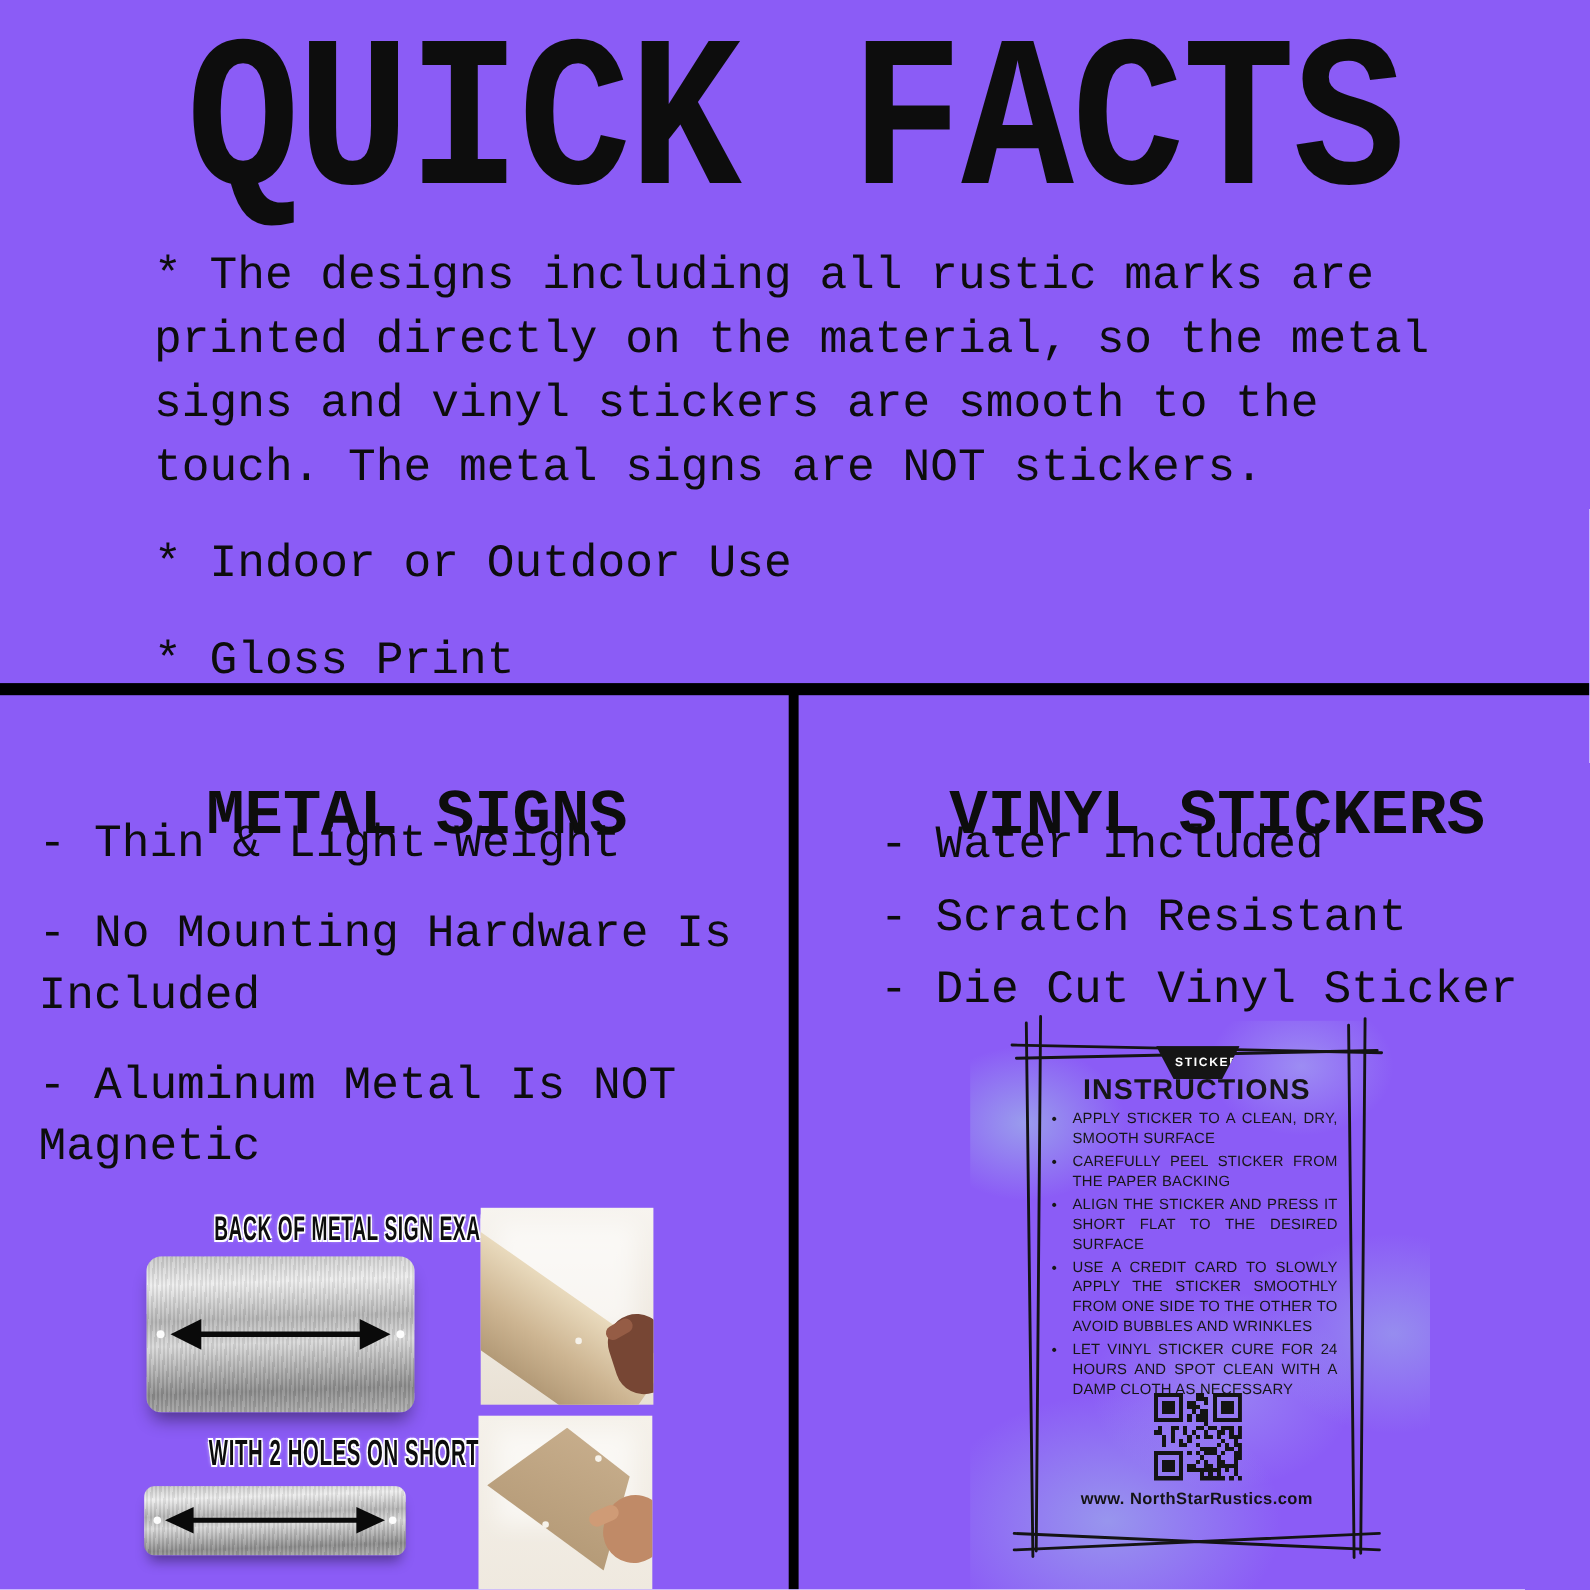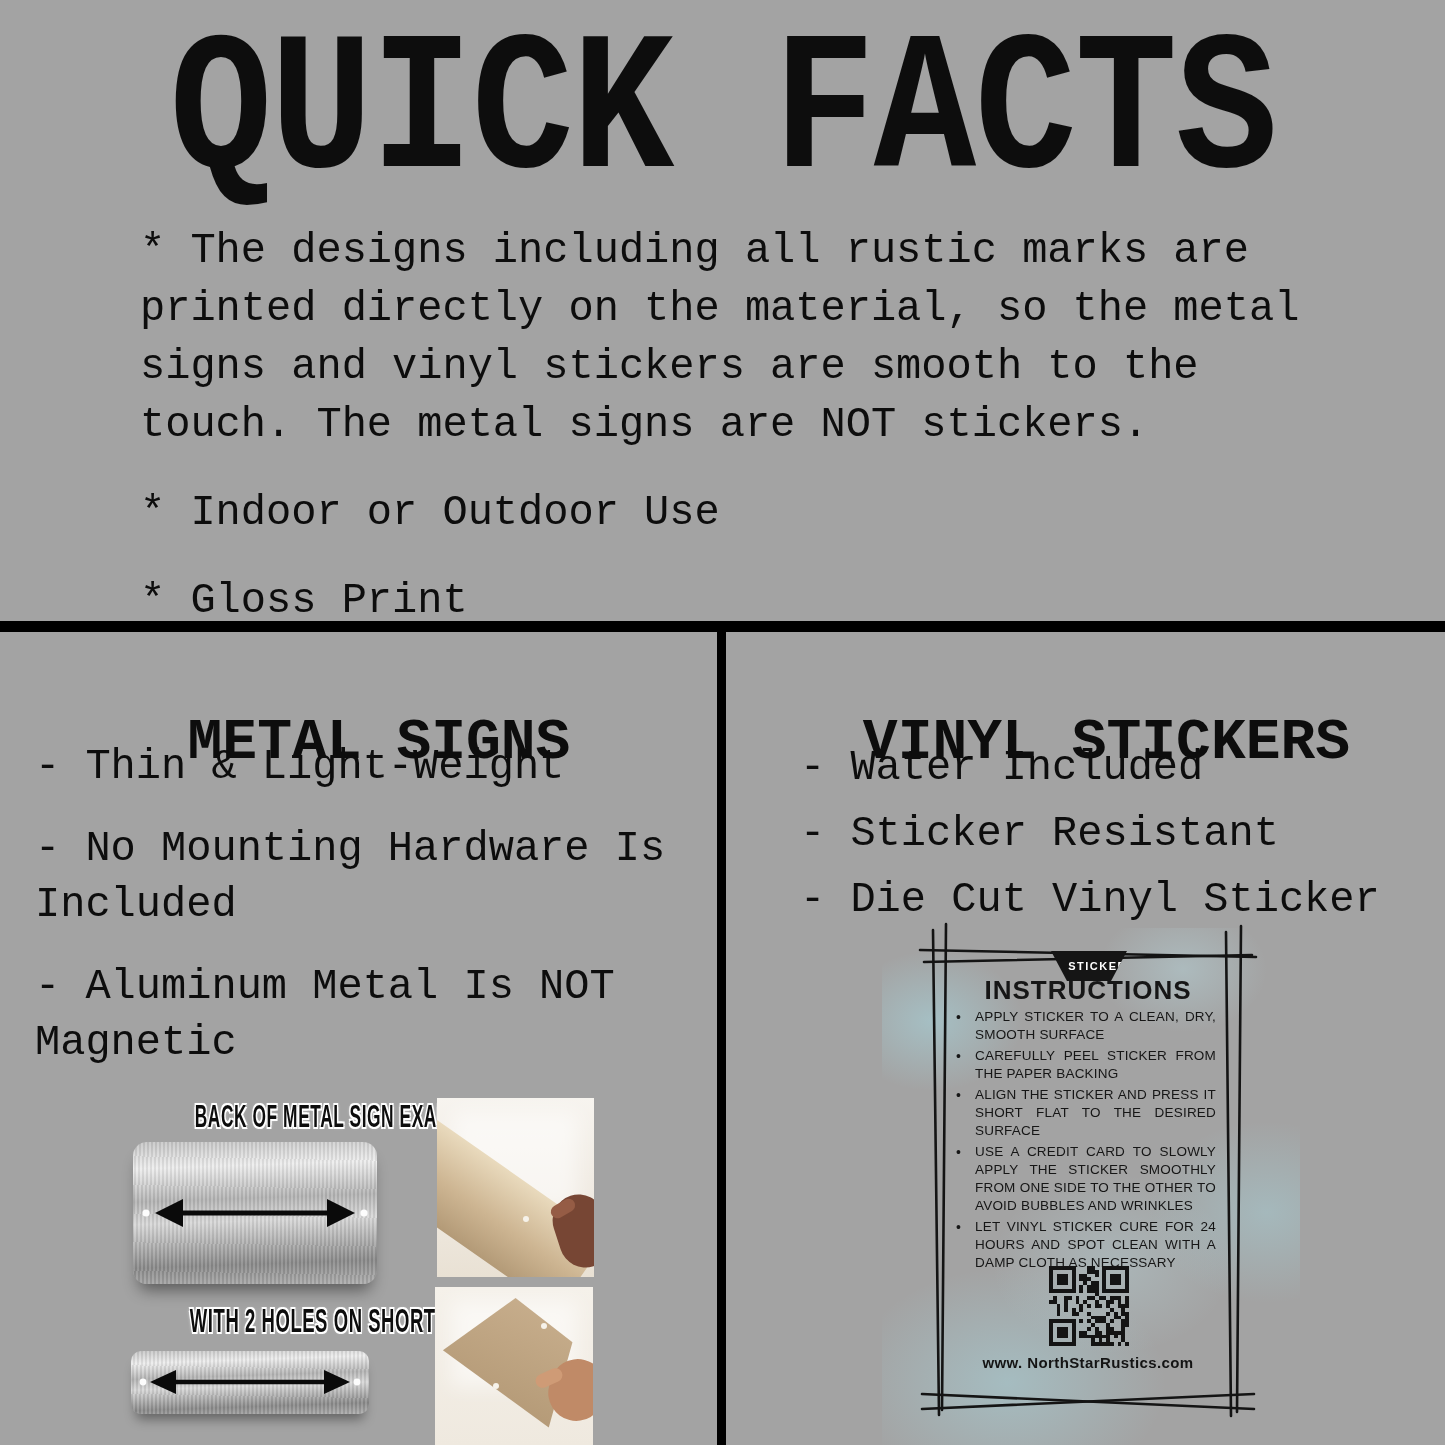--- a/index.html
+++ b/index.html
@@ -1,16 +1,16 @@
 <!DOCTYPE html>
 <html><head>
 <meta charset="utf-8">
 <style>
   html,body{margin:0;padding:0;background:#ffffff;}
-  .page{position:relative;width:1445px;height:1445px;background:#a3a3a3;overflow:hidden;
+  .page{position:relative;width:1445px;height:1445px;background:#8b5cf6;overflow:hidden;
         color:#0d0d0d;font-family:"Liberation Mono","DejaVu Sans Mono",monospace;}
 
   
   .title{position:absolute;top:16px;left:0;width:1445px;text-align:center;white-space:nowrap;}
   .title span{display:inline-block;font-weight:bold;font-size:196px;line-height:1;
               transform:scaleX(.87);letter-spacing:-2px;}
   .facts{position:absolute;left:140px;top:222px;width:1190px;}
   .facts p{margin:0 0 30px 0;font-size:42px;line-height:58px;}
 
   
@@ -154,21 +154,21 @@
     <div class="held-sign"></div>
     <div class="hole h1"></div>
     <div class="hole h2"></div>
     <div class="hand"></div>
     <div class="thumb"></div>
   </div>
 
   <h2 class="col-heading right">VINYL STICKERS</h2>
   <ul class="col-list right">
     <li>- Water Included</li>
-    <li>- Sticker Resistant</li>
+    <li>- Scratch Resistant</li>
     <li>- Die Cut Vinyl Sticker</li>
   </ul>
 
   <div class="watercolor"></div>
   <div class="card">
     <svg class="frame" width="316" height="470" viewBox="0 0 316 470">
       <g stroke="#141414" stroke-width="2.6" stroke-linecap="round">
         <line x1="-10" y1="8" x2="326" y2="15"></line>
         <line x1="-6" y1="20" x2="322" y2="13"></line>
         <line x1="3" y1="-12" x2="9" y2="473"></line>

